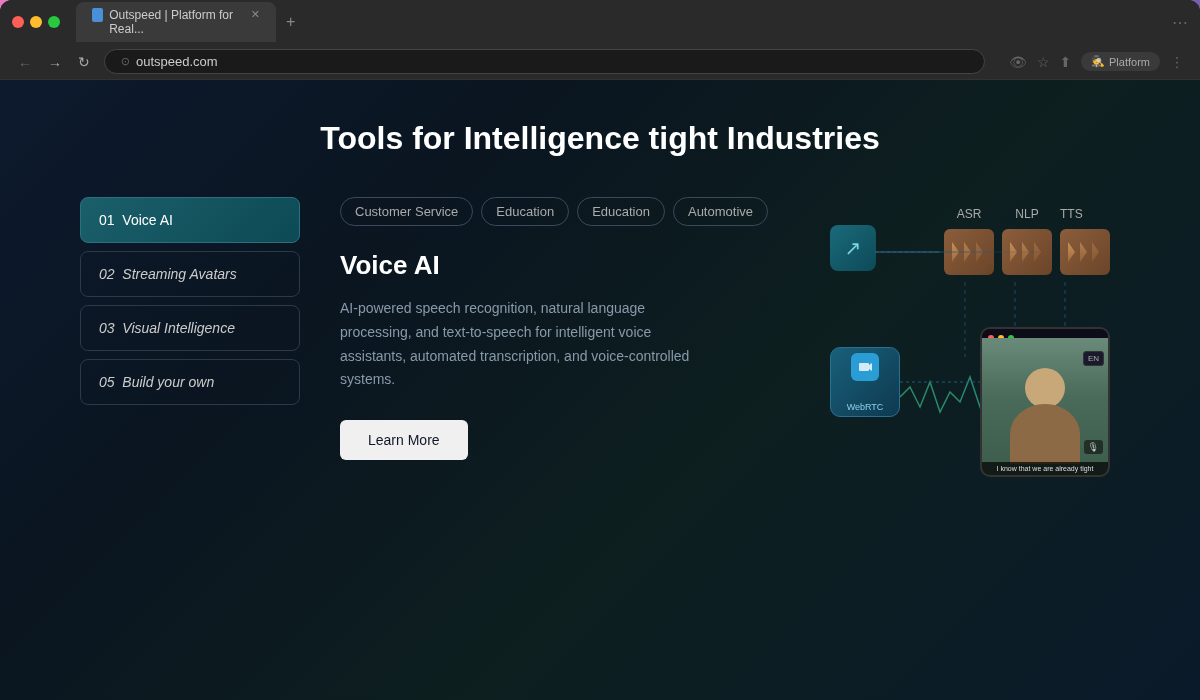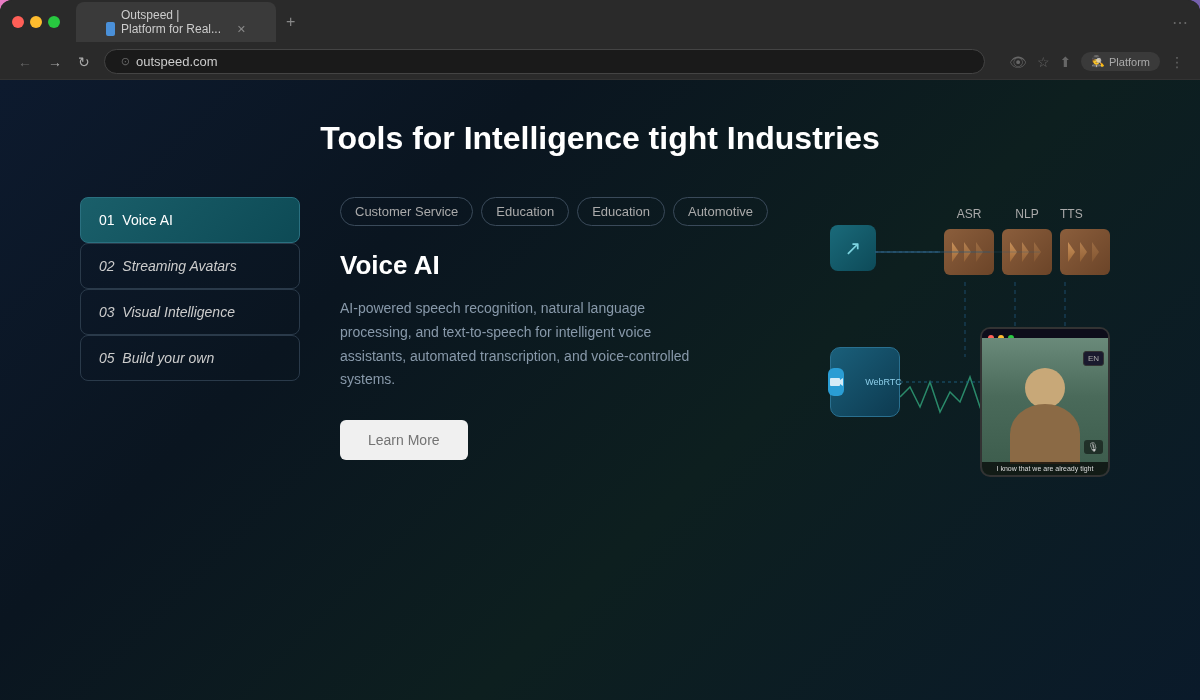--- a/index.html
+++ b/index.html
@@ -41,25 +41,25 @@
     .tl-green { background: #28c840; }
     .tab-bar {
       display: flex;
       align-items: center;
       flex: 1;
       gap: 4px;
     }
     .tab-active {
       background: #3a3a3a;
       border-radius: 8px 8px 0 0;
-      padding: 6px 30px;
+      padding: 6px 16px;
       font-size: 12px;
       color: #ccc;
       display: flex;
-      align-items: flex-end;
+      align-items: flex-start;
       gap: 6px;
       max-width: 200px;
     }
     .tab-favicon {
       width: 14px;
       height: 14px;
       background: #4a90d9;
       border-radius: 2px;
     }
     .tab-close {
@@ -148,20 +148,21 @@
       gap: 40px;
       align-items: flex-start;
     }
 
     
     .sidebar {
       width: 220px;
       flex-shrink: 0;
       display: flex;
       flex-direction: column;
+      gap: 8px;
     }
     .sidebar-item {
       padding: 14px 18px;
       border-radius: 8px;
       color: #ccc;
       font-size: 14px;
       cursor: pointer;
       border: 1px solid transparent;
     }
     .sidebar-item:not(.active) {
@@ -203,21 +204,21 @@
     }
     .content-desc {
       color: #8899aa;
       font-size: 14px;
       line-height: 1.7;
       margin-bottom: 28px;
       max-width: 360px;
     }
     .learn-more-btn {
       background: #f0f0f0;
-      color: #737373;
+      color: #0f172a;
       border: none;
       padding: 12px 28px;
       border-radius: 6px;
       font-size: 14px;
       font-weight: 500;
       cursor: pointer;
     }
 
     
     .viz-area {
@@ -278,21 +279,21 @@
     .webrtc-box {
       position: absolute;
       bottom: 60px;
       left: 10px;
       width: 70px;
       height: 70px;
       border-radius: 10px;
       background: linear-gradient(135deg, #1a5f7a, #0d3a50);
       border: 1px solid #2a7090;
       display: flex;
-      flex-direction: row;
+      flex-direction: column;
       align-items: center;
       justify-content: center;
       gap: 21px;
     }
     .webrtc-icon {
       width: 28px;
       height: 28px;
       background: #2a9dd4;
       border-radius: 6px;
       display: flex;

